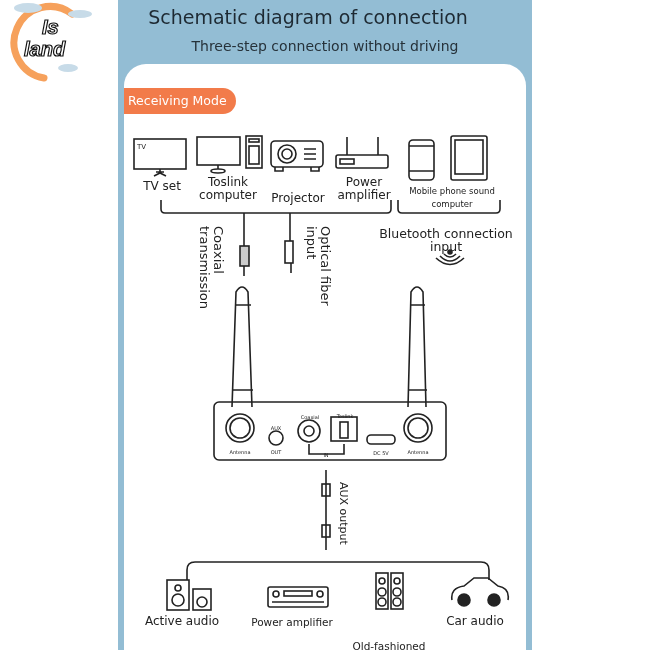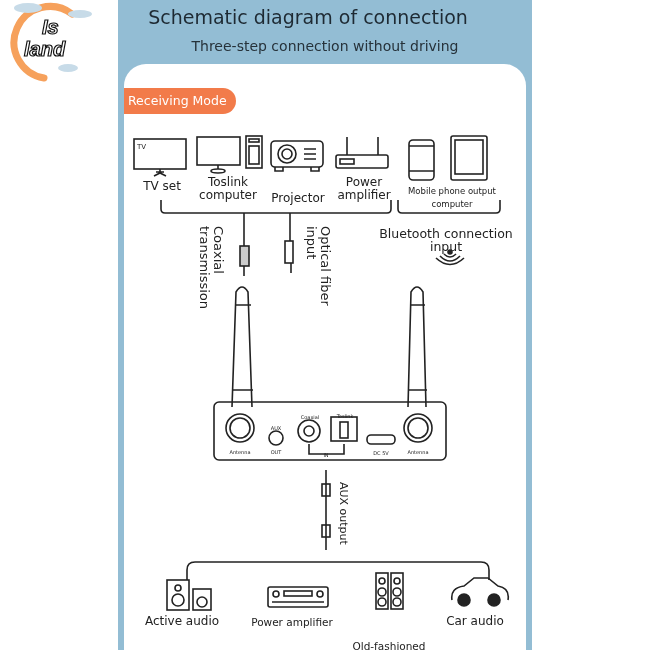--- a/index.html
+++ b/index.html
@@ -162,21 +162,21 @@
       <path d="M444 254 q6 6 12 0 M440 256 q10 10 20 0 M436 258 q14 13 28 0"></path>
     </g>
   </g>
   <text x="137" y="149" font-size="7" fill="#222">TV</text>
 </svg>
 
 <div class="lbl" style="left:136px;top:180px;width:52px;">TV set</div>
 <div class="lbl" style="left:196px;top:176px;width:64px;">Toslink computer</div>
 <div class="lbl" style="left:268px;top:192px;width:60px;">Projector</div>
 <div class="lbl" style="left:336px;top:176px;width:56px;">Power amplifier</div>
-<div class="lbl small" style="left:388px;top:185px;width:128px;">Mobile phone output computer</div>
+<div class="lbl small" style="left:388px;top:185px;width:128px;">Mobile phone sound computer</div>
 <div class="lbl" style="left:366px;top:227px;width:160px;font-size:12.5px;">Bluetooth connection input</div>
 
 <div class="vert" style="left:195px;top:226px;height:90px;width:30px;">Coaxial transmission</div>
 <div class="vert" style="left:302px;top:226px;height:80px;width:30px;">Optical fiber input</div>
 <div class="vert" style="left:336px;top:482px;height:70px;width:14px;font-size:11px;">AUX output</div>
 
 <div class="lbl" style="left:222px;top:446px;width:36px;font-size:5px;">Antenna</div>
 <div class="lbl" style="left:266px;top:422px;width:20px;font-size:5px;">AUX</div>
 <div class="lbl" style="left:266px;top:446px;width:20px;font-size:5px;">OUT</div>
 <div class="lbl" style="left:296px;top:411px;width:28px;font-size:5px;">Coaxial</div>

